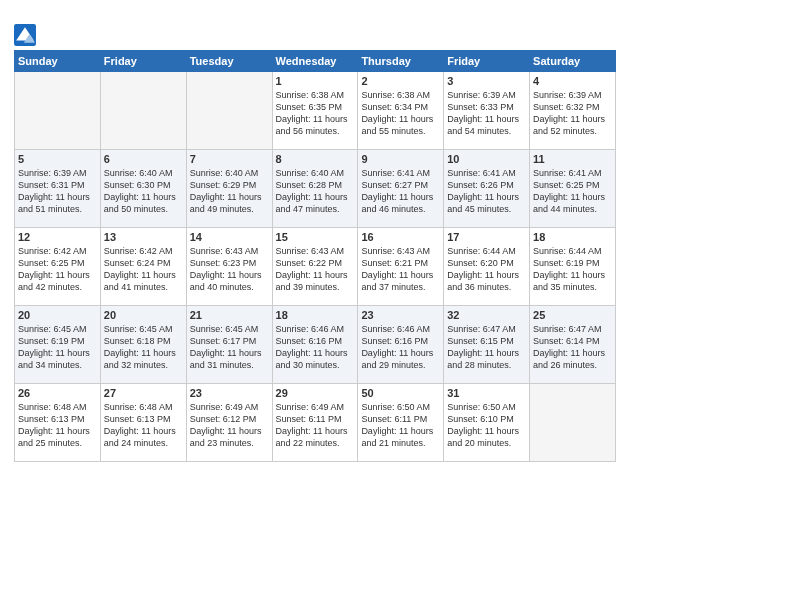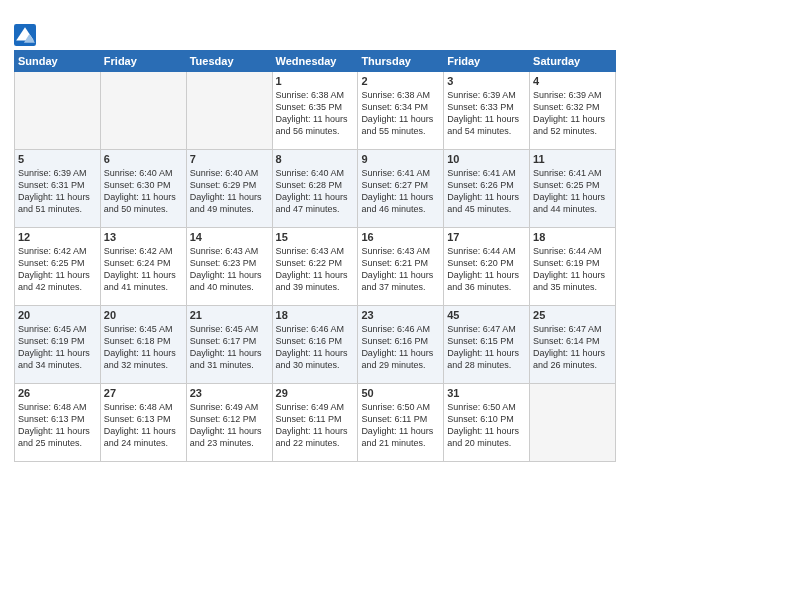--- a/index.html
+++ b/index.html
@@ -294,21 +294,21 @@
 and 30 minutes.</div>
           </td>
           <td>
             <span class="day-number">23</span>
             <div class="cell-content" style="white-space: pre-line;">Sunrise: 6:46 AM
 Sunset: 6:16 PM
 Daylight: 11 hours
 and 29 minutes.</div>
           </td>
           <td>
-            <span class="day-number">45</span>
+            <span class="day-number">32</span>
             <div class="cell-content" style="white-space: pre-line;">Sunrise: 6:47 AM
 Sunset: 6:15 PM
 Daylight: 11 hours
 and 28 minutes.</div>
           </td>
           <td>
             <span class="day-number">25</span>
             <div class="cell-content" style="white-space: pre-line;">Sunrise: 6:47 AM
 Sunset: 6:14 PM
 Daylight: 11 hours

